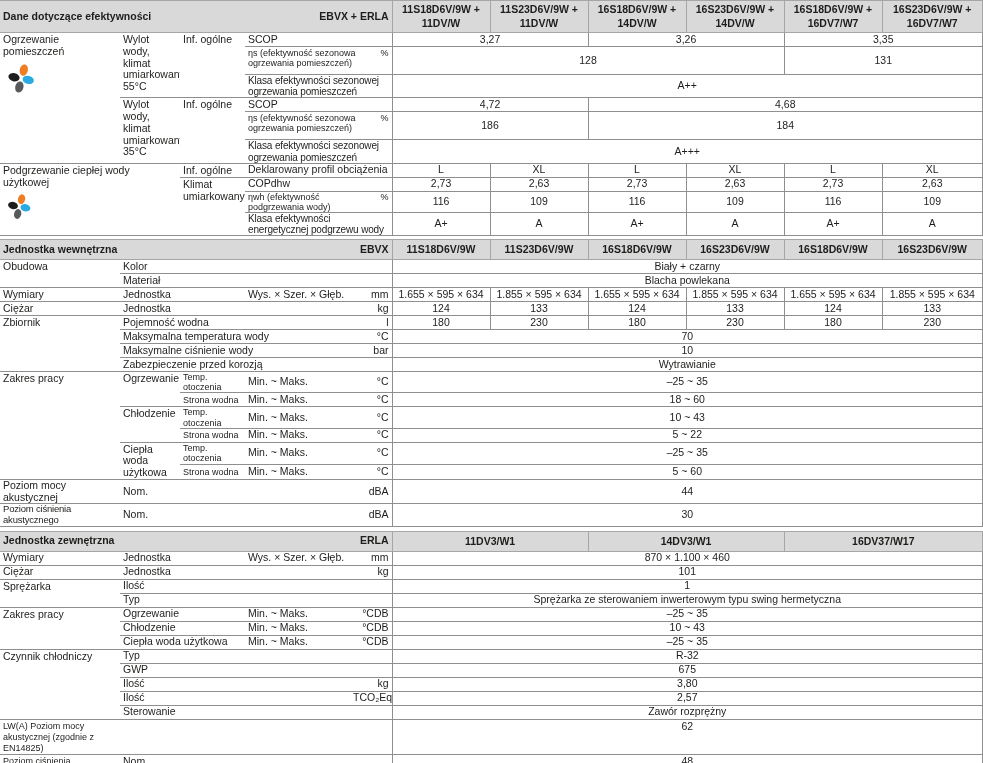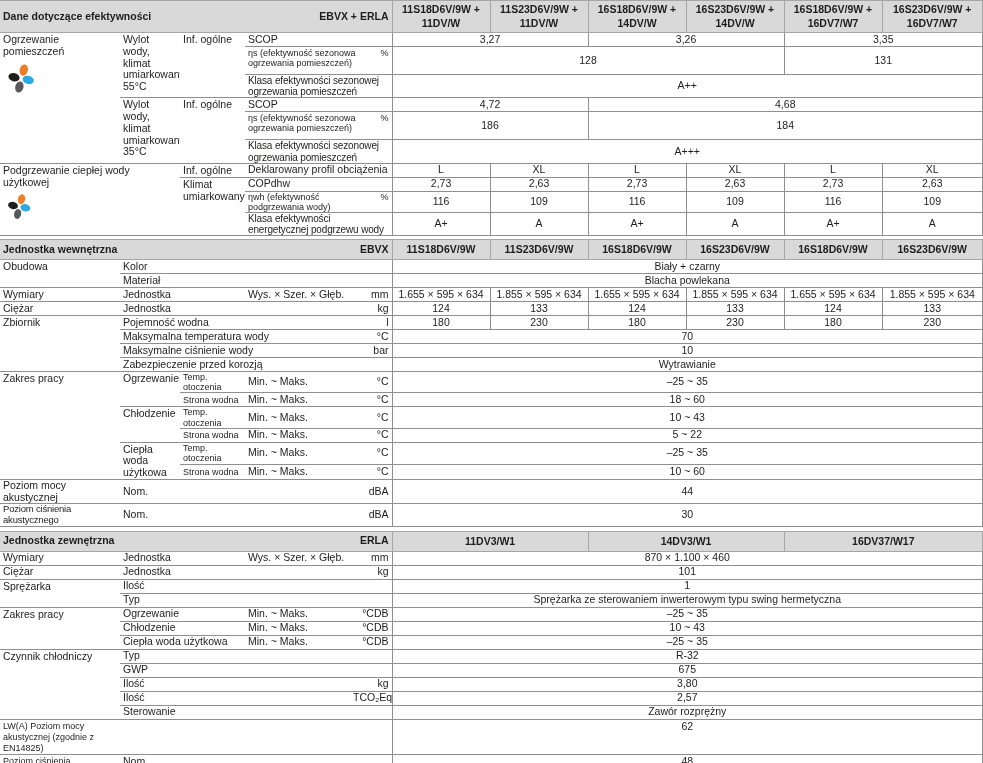--- a/index.html
+++ b/index.html
@@ -292,21 +292,21 @@
     <td class="lb top" rowspan="2">Ciepła woda użytkowa</td>
     <td class="lb sm">Temp. otoczenia</td>
     <td class="lb">Min. ~ Maks.</td>
     <td class="u">°C</td>
     <td class="v" colspan="6">–25 ~ 35</td>
   </tr>
   <tr class="h13">
     <td class="lb sm">Strona wodna</td>
     <td class="lb">Min. ~ Maks.</td>
     <td class="u">°C</td>
-    <td class="v" colspan="6">10 ~ 60</td>
+    <td class="v" colspan="6">5 ~ 60</td>
   </tr>
   <tr class="h13">
     <td class="lb">Poziom mocy akustycznej</td>
     <td class="lb" colspan="3">Nom.</td>
     <td class="u">dBA</td>
     <td class="v" colspan="6">44</td>
   </tr>
   <tr class="h13">
     <td class="lb cond">Poziom ciśnienia akustycznego</td>
     <td class="lb" colspan="3">Nom.</td>

